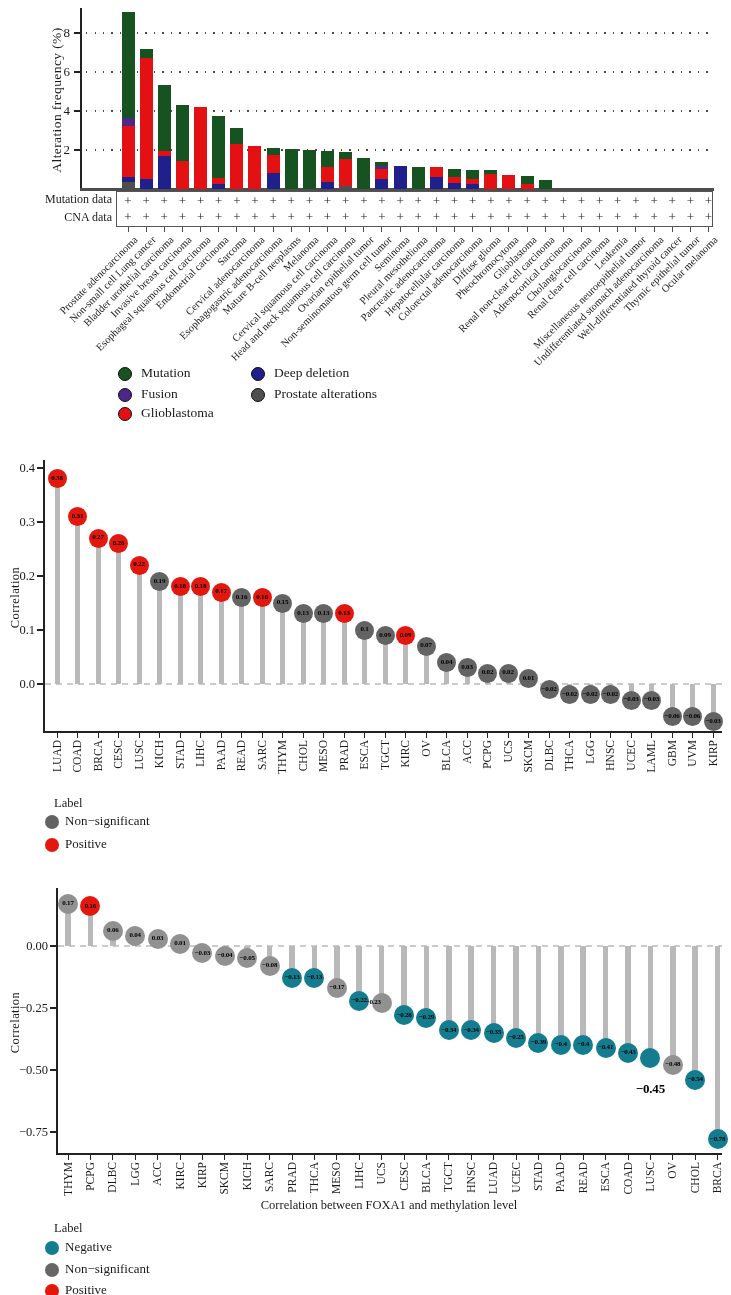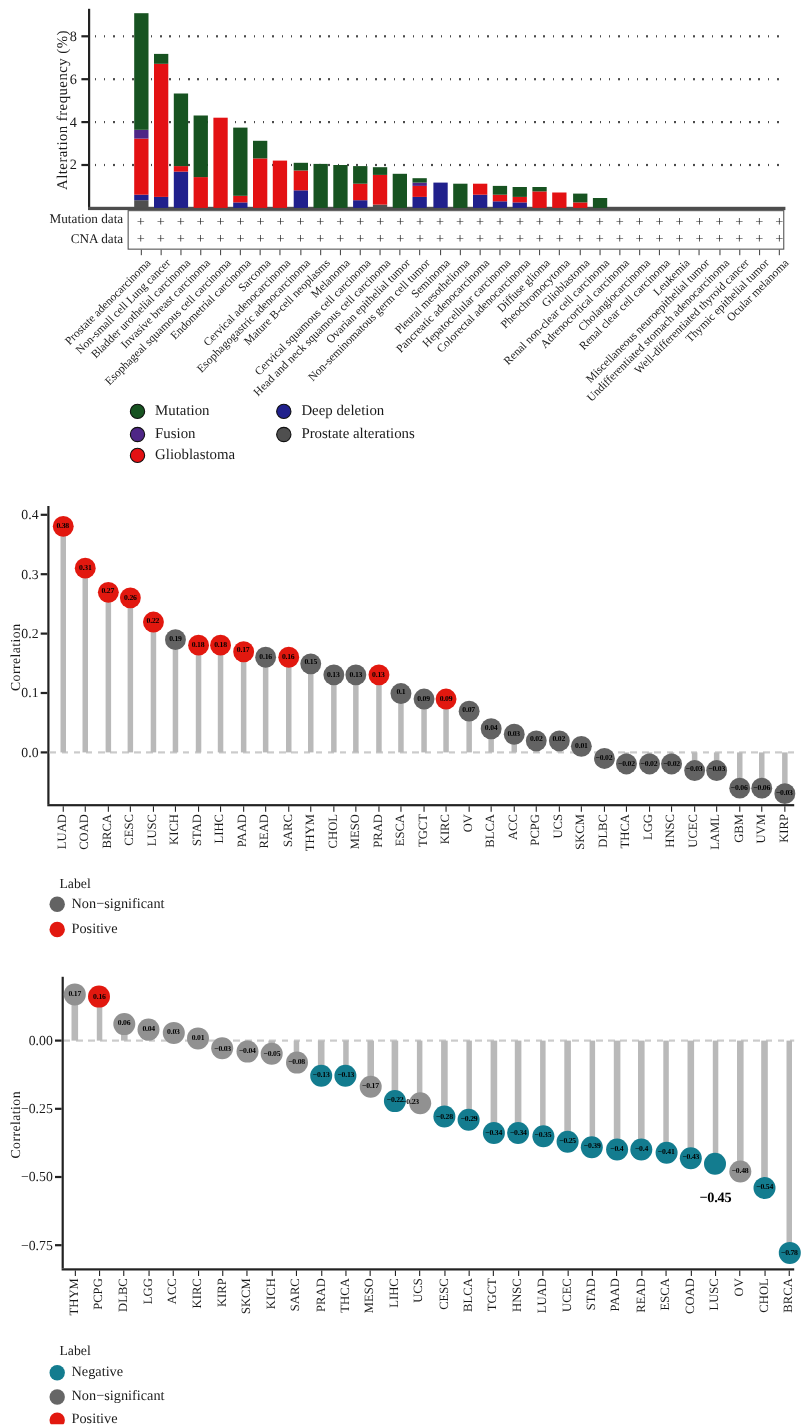--- a/index.html
+++ b/index.html
@@ -22,20 +22,21 @@
 
 <div id="canvas">
   <div class="ylab ylab-a">Alteration frequency (%)</div>
   <div class="rowlab rowlab-1">Mutation data</div>
   <div class="rowlab rowlab-2">CNA data</div>
 
   <div class="ylab ylab-b">Correlation</div>
   <div class="legtitle legtitle-b">Label</div>
 
   <div class="ylab ylab-c">Correlation</div>
+  <div class="xtitle xtitle-c">Correlation between FOXA1 and methylation level</div>
   <div class="legtitle legtitle-c">Label</div>
 <div style="left: 80px; top: 8px; width: 1.5px; height: 181px; background: rgb(34, 34, 34);"></div>
     <div style="left: 86px; top: 149.3px; width: 626px; height: 1.4px; background: repeating-linear-gradient(90deg, rgb(74, 74, 74) 0px, rgb(74, 74, 74) 1.4px, transparent 1.4px, transparent 8.5px);"></div>
     <div style="left: 74px; top: 149.4px; width: 6px; height: 1.2px; background: rgb(34, 34, 34);"></div>
     <div style="left: 54px; top: 142px; width: 16px; text-align: right; font-size: 13px;">2</div>
     <div style="left: 86px; top: 110.3px; width: 626px; height: 1.4px; background: repeating-linear-gradient(90deg, rgb(74, 74, 74) 0px, rgb(74, 74, 74) 1.4px, transparent 1.4px, transparent 8.5px);"></div>
     <div style="left: 74px; top: 110.4px; width: 6px; height: 1.2px; background: rgb(34, 34, 34);"></div>
     <div style="left: 54px; top: 103px; width: 16px; text-align: right; font-size: 13px;">4</div>
     <div style="left: 86px; top: 71.3px; width: 626px; height: 1.4px; background: repeating-linear-gradient(90deg, rgb(74, 74, 74) 0px, rgb(74, 74, 74) 1.4px, transparent 1.4px, transparent 8.5px);"></div>
     <div style="left: 74px; top: 71.4px; width: 6px; height: 1.2px; background: rgb(34, 34, 34);"></div>

